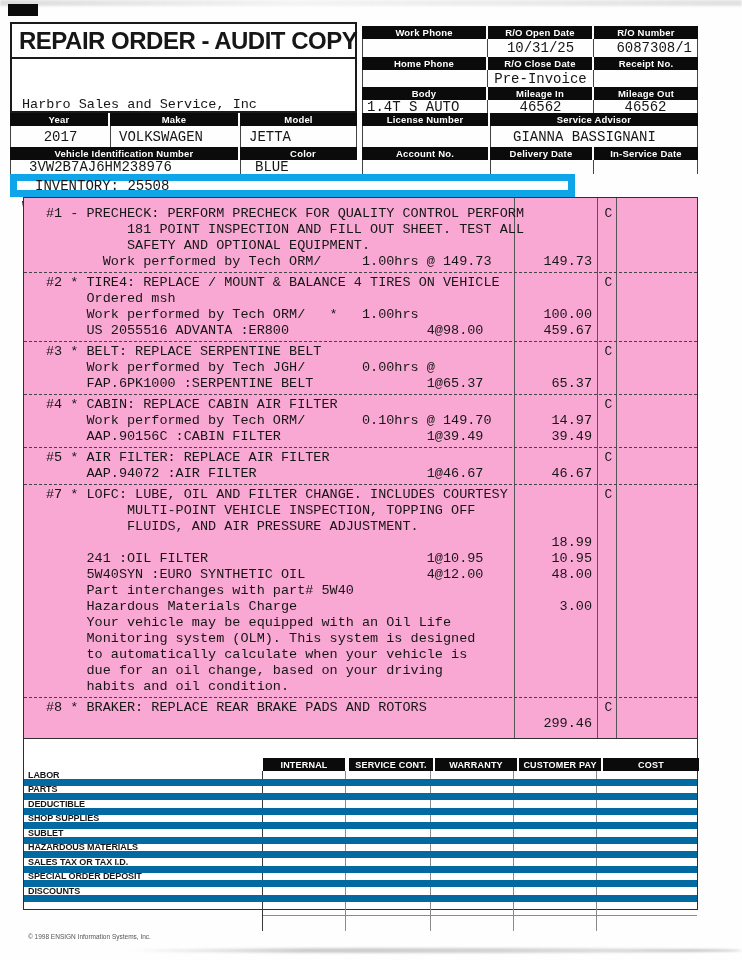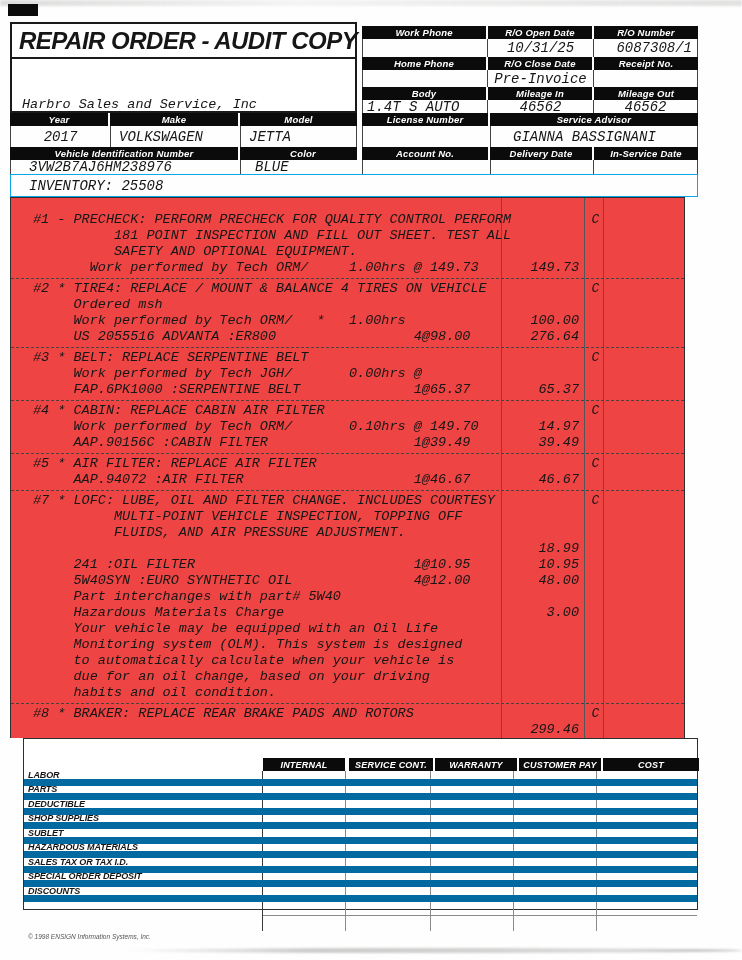--- a/index.html
+++ b/index.html
@@ -1,34 +1,34 @@
 <!DOCTYPE html>
 <html><head>
 <meta charset="utf-8">
 <style>
   html,body{margin:0;padding:0;background:#e9e9e7;}
   .page{position:relative;width:742px;height:960px;background:#fefefe;margin:0 auto;overflow:hidden;
-        font-family:"Liberation Sans",sans-serif;color:#161616;font-style:italic;}
+        font-family:"Liberation Sans",sans-serif;color:#161616;}
   .abs{position:absolute;box-sizing:border-box;}
   .mono{font-family:"Liberation Mono","DejaVu Sans Mono",monospace;}
   .bar{background:#0b0b0b;color:#fff;font-weight:bold;font-size:9.5px;
        display:flex;align-items:center;justify-content:center;letter-spacing:.2px;}
   .val{font-family:"Liberation Mono","DejaVu Sans Mono",monospace;font-size:14px;
        display:flex;align-items:center;}
   .vc{justify-content:center;}
   
   .corner-mark{left:8px;top:4px;width:30px;height:12px;background:#0b0b0b;}
   
   .title-box{left:10px;top:22px;width:347px;height:91px;border:2px solid #1a1a1a;background:#fff;}
   .title-row{height:33px;border-bottom:2px solid #1a1a1a;display:flex;align-items:center;padding-left:7px;
              font-size:24px;font-weight:bold;letter-spacing:-0.5px;white-space:nowrap;}
   .addr{padding:3px 0 0 10px;font-size:13.5px;line-height:17px;white-space:pre;}
   
-  .items{left:10px;top:197px;width:675px;height:541px;border:1px solid #2f2f2f;border-bottom:none;
-         background:#ef4444;padding-top:12px;overflow:hidden;}
+  .items{left:23px;top:197px;width:675px;height:541px;border:1px solid #2f2f2f;border-bottom:none;
+         background:#f9a8d4;padding-top:6px;overflow:hidden;}
   .vl{position:absolute;top:0;bottom:0;width:1px;background:#555;}
   .item{position:relative;padding:2px 0;border-bottom:1px dashed #444;}
   .item:last-child{border-bottom:none;}
   .iline{position:relative;height:16px;}
   .itext{position:absolute;left:22px;top:0;white-space:pre;
          font-family:"Liberation Mono","DejaVu Sans Mono",monospace;font-size:13.5px;}
   .iamt{position:absolute;left:492px;top:0;width:76px;text-align:right;white-space:pre;
         font-family:"Liberation Mono","DejaVu Sans Mono",monospace;font-size:13.5px;}
   .iflag{position:absolute;left:577px;top:0;width:15px;text-align:center;
          font-family:"Liberation Mono","DejaVu Sans Mono",monospace;font-size:13px;}
@@ -112,21 +112,21 @@
   <div class="abs bar" style="left:362px;top:147px;width:126px;height:13px;">Account No.</div>
   <div class="abs bar" style="left:490px;top:147px;width:102px;height:13px;">Delivery Date</div>
   <div class="abs bar" style="left:594px;top:147px;width:104px;height:13px;">In-Service Date</div>
 
   <div class="abs val" style="left:10px;top:160px;width:230px;height:14px;border-left:1px solid #444;padding-left:18px;">3VW2B7AJ6HM238976</div>
   <div class="abs val" style="left:240px;top:160px;width:117px;height:14px;border-left:1px solid #444;padding-left:14px;">BLUE</div>
   <div class="abs val" style="left:362px;top:160px;width:128px;height:14px;border-left:1px solid #444;"></div>
   <div class="abs val" style="left:490px;top:160px;width:103px;height:14px;border-left:1px solid #444;"></div>
   <div class="abs val" style="left:593px;top:160px;width:105px;height:14px;border-left:1px solid #444;border-right:1px solid #444;"></div>
 
-  <div class="abs val" style="left:10px;top:174px;width:688px;height:23px;border:1px solid #0ea5e9;padding-left:18px;">INVENTORY: 25508</div>
+  <div class="abs val" style="left:10px;top:174px;width:565px;height:23px;border:7px solid #0ea5e9;padding-left:18px;">INVENTORY: 25508</div>
 
   <div class="abs items" id="items-box">
     <div class="vl" style="left:490px;"></div>
     <div class="vl" style="left:573px;"></div>
     <div class="vl" style="left:592px;"></div>
     <div id="items-list">
         <div class="item">
           <div class="iline">
             <span class="itext">#1 - PRECHECK: PERFORM PRECHECK FOR QUALITY CONTROL PERFORM</span>
             <span class="iflag">C</span>
@@ -149,21 +149,21 @@
           </div>
           <div class="iline">
             <span class="itext">     Ordered msh</span>
           </div>
           <div class="iline">
             <span class="itext">     Work performed by Tech ORM/   *   1.00hrs</span>
             <span class="iamt">100.00</span>
           </div>
           <div class="iline">
             <span class="itext">     US 2055516 ADVANTA :ER800                 4@98.00</span>
-            <span class="iamt">276.64</span>
+            <span class="iamt">459.67</span>
           </div>
         </div>
         <div class="item">
           <div class="iline">
             <span class="itext">#3 * BELT: REPLACE SERPENTINE BELT</span>
             <span class="iflag">C</span>
           </div>
           <div class="iline">
             <span class="itext">     Work performed by Tech JGH/       0.00hrs @</span>
           </div>

